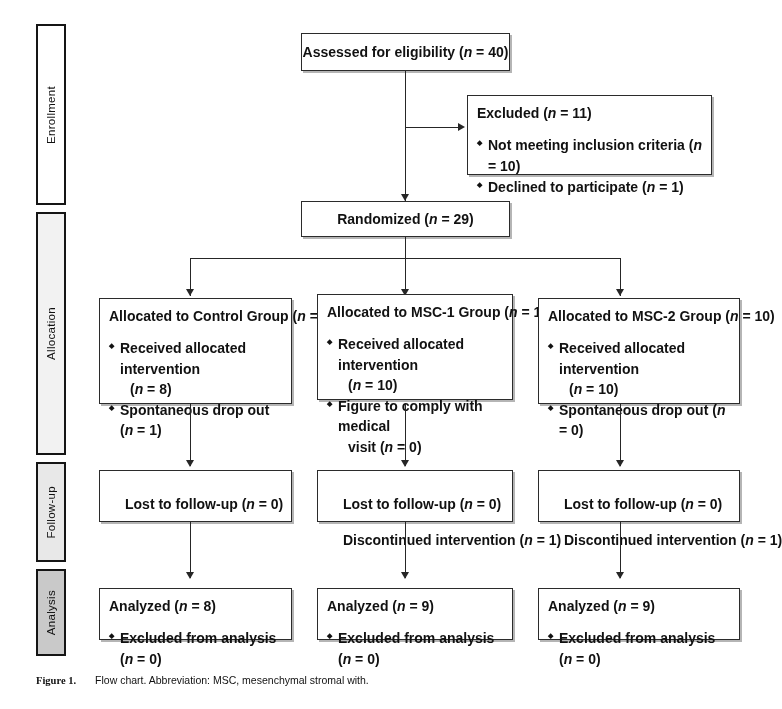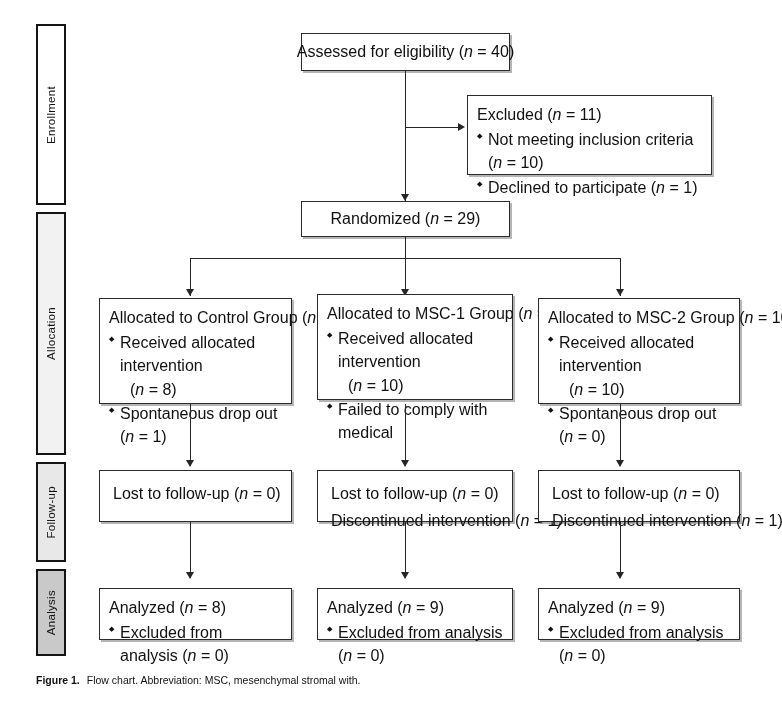--- a/index.html
+++ b/index.html
@@ -48,57 +48,58 @@
   
   .node {
     position: absolute;
     border: 1.6px solid #2b2b2b;
     background: #ffffff;
     box-sizing: border-box;
     box-shadow: 2px 2px 0 0 rgba(120,120,120,0.55);
   }
   .node-inner {
     padding: 7px 9px;
-    font-size: 16px;
+    font-size: 14px;
     line-height: 1.45;
     color: #111;
+    font-weight: bold;
   }
   .node.center .node-inner {
     display: flex;
     align-items: center;
     justify-content: center;
     height: 100%;
     padding: 0 8px;
     text-align: center;
   }
   .node-line { white-space: nowrap; }
   .bullets {
     list-style: none;
-    margin: 2px 0 0 0;
+    margin: 12px 0 0 0;
     padding: 0;
   }
   .bullets li {
     position: relative;
     padding-left: 11px;
     margin-top: 1px;
   }
   .bullets li::before {
     content: "\25C6";
     position: absolute;
     left: 0;
     top: 0;
     font-size: 7px;
     line-height: 16px;
     color: #111;
   }
   .bullets li .cont {
     display: block;
     padding-left: 10px;
   }
-  .plain-lines p { margin: 4px; }
+  .plain-lines p { margin: 16px; }
   em.ital { font-style: italic; }
 
   
   .vline {
     position: absolute;
     width: 0;
     border-left: 1.5px solid #262626;
   }
   .hline {
     position: absolute;
@@ -124,21 +125,22 @@
   #caption {
     position: absolute;
     left: 36px;
     top: 674px;
     font-size: 10.5px;
     color: #111;
     white-space: nowrap;
   }
   #caption .cap-label {
     font-weight: bold;
-    margin-right: 7px;
+    margin-right: 19px;
+    font-family: Liberation Serif, serif;
   }
 </style>
 </head>
 <body>
 
 <div id="figure-root">
 
   <div class="stage" style="left:36px; top:24px; width:30px; height:181px;">
     <span class="stage-text">Enrollment</span>
   </div>
@@ -216,21 +218,22 @@
 
   <div class="node" style="left:317px; top:294px; width:196px; height:106px;">
     <div class="node-inner">
       <div class="node-line">Allocated to MSC-1 Group (<em class="ital">n</em> = 10)</div>
       <ul class="bullets">
         <li>
           <span>Received allocated intervention</span>
           <span class="cont">(<em class="ital">n</em> = 10)</span>
         </li>
         <li>
-          <span>Failed to comply with medical</span>
+          <span>Figure to comply with medical</span>
+          <span class="cont">visit (<em class="ital">n</em> = 0)</span>
         </li>
       </ul>
     </div>
   </div>
 
   <div class="node" style="left:538px; top:298px; width:202px; height:106px;">
     <div class="node-inner">
       <div class="node-line">Allocated to MSC-2 Group (<em class="ital">n</em> = 10)</div>
       <ul class="bullets">
         <li>

